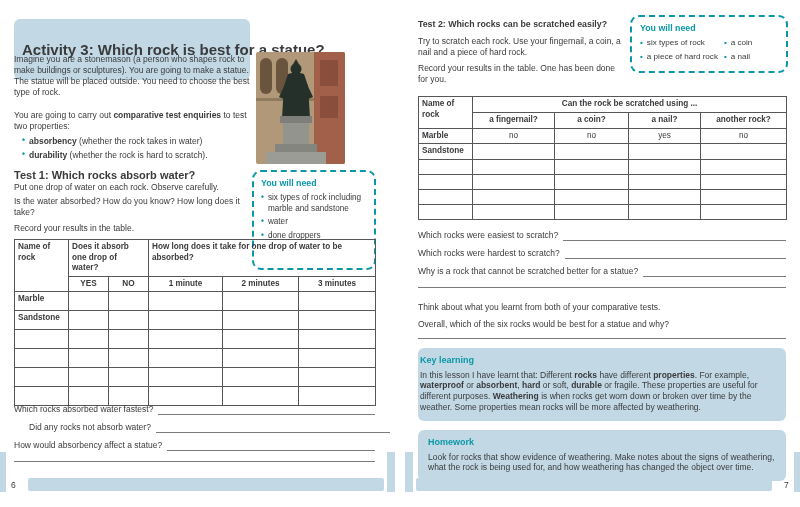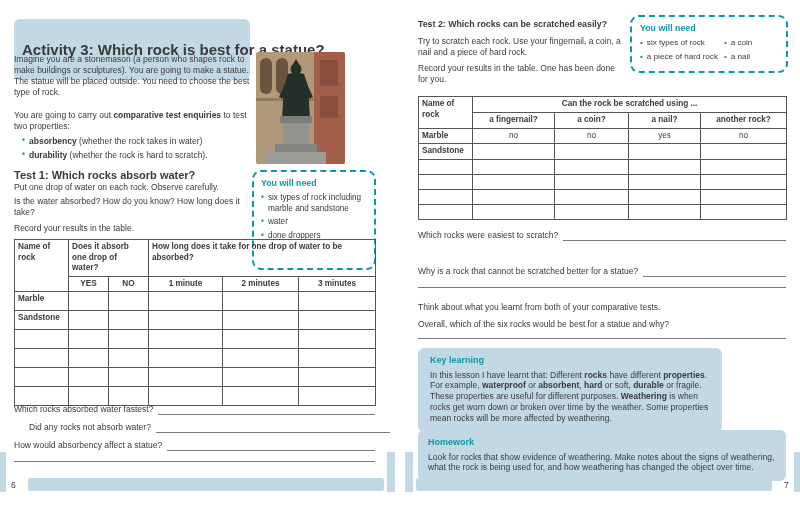--- a/index.html
+++ b/index.html
@@ -69,21 +69,21 @@
   .r-ywn .c1{flex:1.55;}
   .r-ywn .c2{flex:1;}
   .r-table{left:418px;top:96px;width:368px;}
   .r-q1{left:418px;top:230px;width:368px;}
   .r-q2{left:418px;top:248px;width:368px;}
   .r-q3{left:418px;top:266px;width:368px;}
   .r-xline{left:418px;top:287px;width:368px;}
   .r-think{left:418px;top:302px;width:368px;}
   .r-overall{left:418px;top:319px;width:368px;}
   .r-oline{left:418px;top:338px;width:368px;}
-  .r-kl{left:418px;top:348px;width:304px;box-sizing:border-box;padding:7px 10px 8px 12px;}
+  .r-kl{left:418px;top:348px;width:368px;box-sizing:border-box;padding:7px 10px 8px 2px;}
   .r-hw{left:418px;top:430px;width:368px;box-sizing:border-box;padding:7px 10px 8px 10px;}
   .boxhead{font-size:9px;font-weight:bold;color:#0a97a7;margin-bottom:3px;}
   .r-bar{left:416px;top:478px;width:356px;height:13px;background:#c2d9e5;border-radius:2px;}
   .r-num{left:784px;top:480px;font-size:8.5px;}
   .r-spinetab{left:405px;top:452px;width:8px;height:40px;background:#c2d9e5;}
   .r-edgetab{left:794px;top:452px;width:6px;height:40px;background:#c2d9e5;}
 
   .ywnhead{font-size:8.8px;font-weight:bold;color:#0a97a7;margin-bottom:4px;}
 </style>
 </head>
@@ -330,20 +330,24 @@
         <td class="ctr"></td>
       </tr>
     </tbody>
       </table>
   </div>
 
   <div class="abs q r-q1">
     <span class="ql">Which rocks were easiest to scratch?</span>
     <span class="line"></span>
   </div>
+  <div class="abs q r-q2">
+    <span class="ql">Which rocks were hardest to scratch?</span>
+    <span class="line"></span>
+  </div>
   <div class="abs q r-q3">
     <span class="ql">Why is a rock that cannot be scratched better for a statue?</span>
     <span class="line"></span>
   </div>
   <div class="abs hline r-xline"></div>
 
   <div class="abs r-think">Think about what you learnt from both of your comparative tests.</div>
   <div class="abs r-overall">Overall, which of the six rocks would be best for a statue and why?</div>
   <div class="abs hline r-oline"></div>
 

